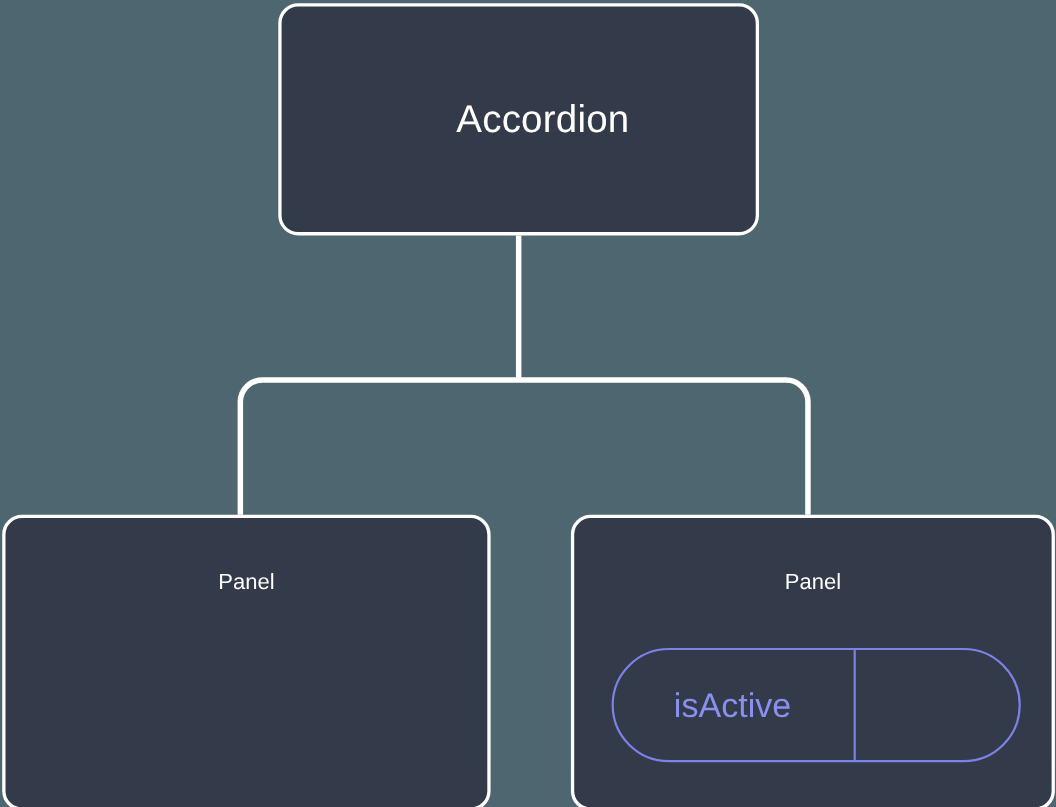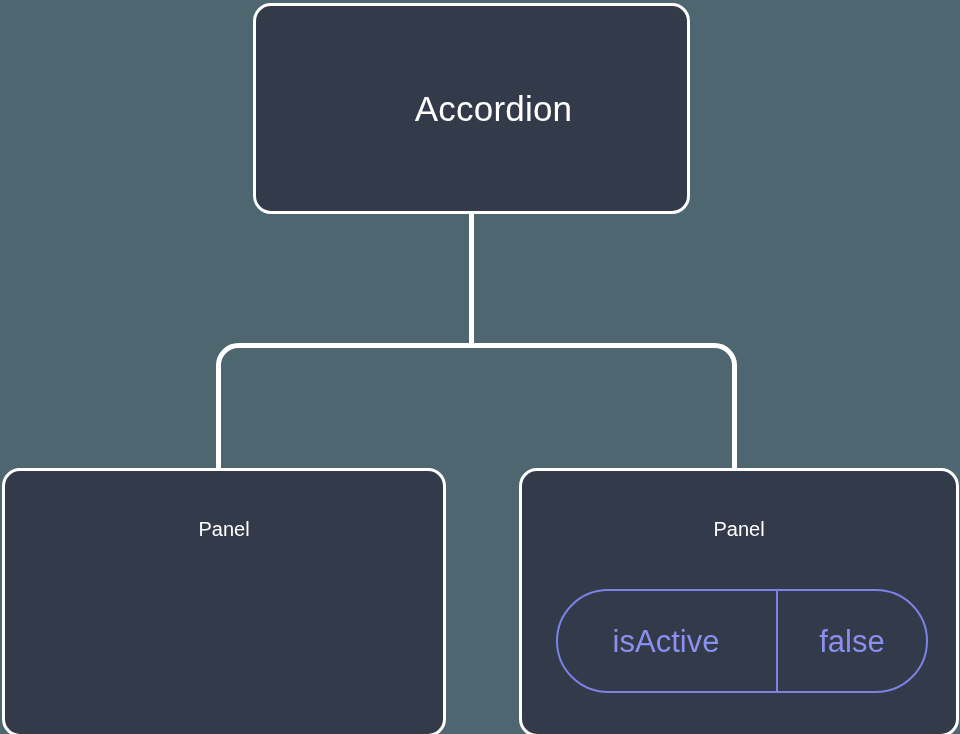--- a/index.html
+++ b/index.html
@@ -127,18 +127,17 @@
     <span class="node-title-panel">Panel</span>
 
   </div>
 
   <div class="node node-panel node-panel-right">
     <span class="node-title-panel">Panel</span>
 
     <div class="pill-wrap" style="left:34px; top:118px;">
       <div class="pill pill-plain">
         <span class="pill-cell pill-key">isActive</span>
-        <span class="pill-cell pill-val">false</span>
       </div>
     </div>
   </div>
 
 </div>
 
 </body></html>

